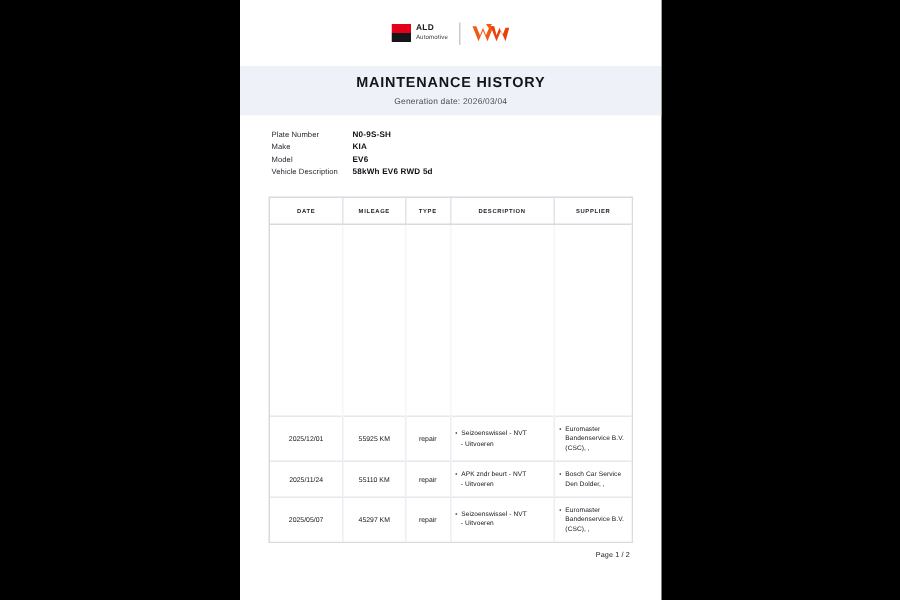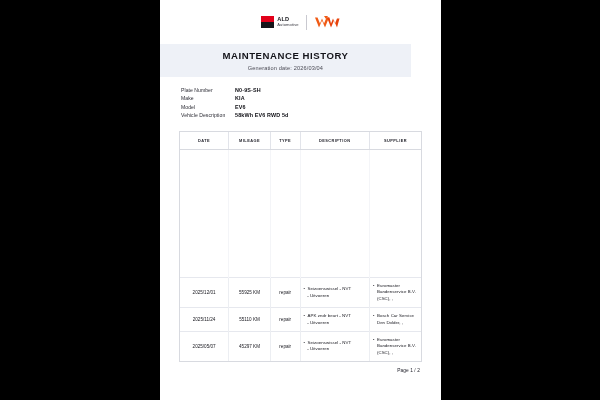--- a/index.html
+++ b/index.html
@@ -103,21 +103,21 @@
     display: flex;
     align-items: center;
     justify-content: center;
   }
 
   
   .title-band {
     position: absolute;
     left: 0;
     top: 44px;
-    width: 251px;
+    width: 281px;
     height: 33px;
     background: #eef1f7;
     display: flex;
     flex-direction: column;
     align-items: center;
     justify-content: center;
   }
 
   .doc-title {
     font-size: 9.6px;

